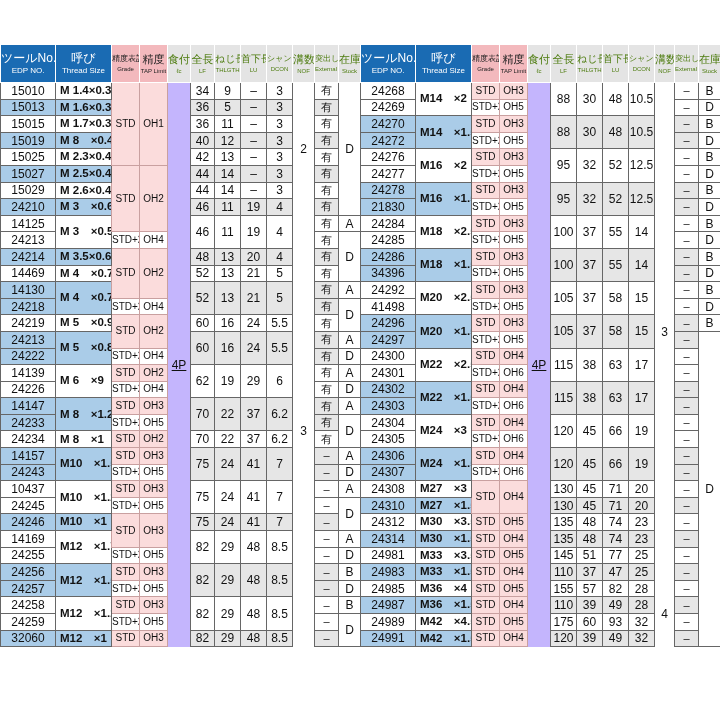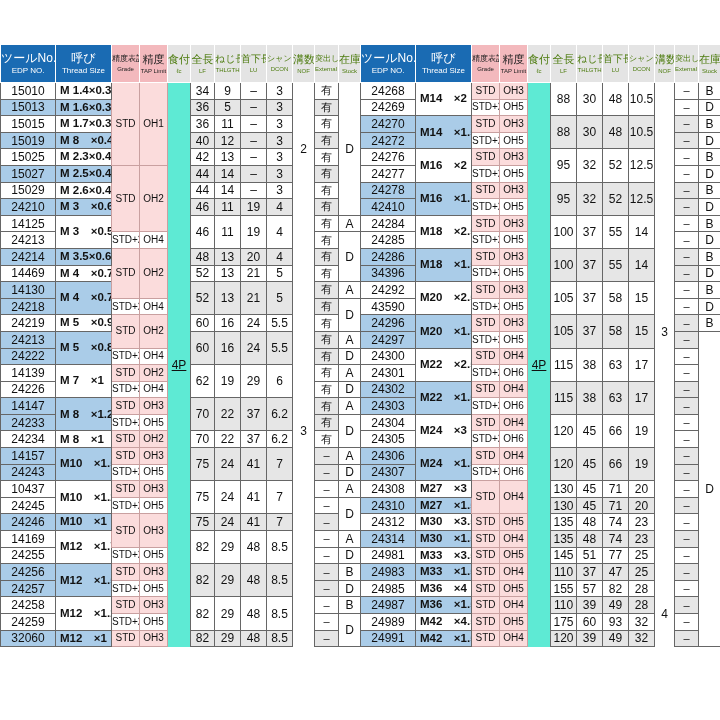--- a/index.html
+++ b/index.html
@@ -16,21 +16,21 @@
   th .jp{display:block;font-size:12px;}
   th .en{display:block;font-size:8px;margin-top:3px;}
   th.small .jp{font-size:8px;}
   th.small .en{font-size:6px;}
   td{height:15.6px;border:1px solid #666;}
   td.edp{font-size:12px;}
   td.ts{font-weight:bold;text-align:left;padding-left:4px;font-size:11.5px;}
   td.hl{background:#aacce8;}
   td.g{background:#fbdcdc;border-color:#c9a0a0;font-size:10px;}
   td.gw{background:#fff;border-color:#c9a0a0;font-size:10px;}
-  td.feed{border:none;background:#5eead4;text-decoration:underline;}
+  td.feed{border:none;background:#c4b5fd;text-decoration:underline;}
   td.dim{font-size:12px;}
   td.dg{background:#e6e6e6;}
   td.nof{border-top:none;border-bottom:none;border-left:1px solid #666;border-right:1px solid #666;background:#fff;}
   td.ext{font-size:11px;}
   td.stk{font-size:12px;}
 </style>
 </head>
 <body>
 
 <div class="tbl left">
@@ -259,21 +259,21 @@
         </tr>
         <tr>
           <td class="edp hl">24222</td>
           <td class="gw">STD+2</td>
           <td class="gw">OH4</td>
           <td class="ext dg">有</td>
           <td class="stk">D</td>
         </tr>
         <tr>
           <td class="edp">14139</td>
-          <td class="ts" rowspan="2">M 7　×1</td>
+          <td class="ts" rowspan="2">M 6　×9</td>
           <td class="g">STD</td>
           <td class="g">OH2</td>
           <td class="dim" rowspan="2">62</td>
           <td class="dim" rowspan="2">19</td>
           <td class="dim" rowspan="2">29</td>
           <td class="dim" rowspan="2">6</td>
           <td class="ext">有</td>
           <td class="stk">A</td>
         </tr>
         <tr>
@@ -566,21 +566,21 @@
           <td class="g">STD</td>
           <td class="g">OH3</td>
           <td class="dim dg" rowspan="2">95</td>
           <td class="dim dg" rowspan="2">32</td>
           <td class="dim dg" rowspan="2">52</td>
           <td class="dim dg" rowspan="2">12.5</td>
           <td class="ext dg">–</td>
           <td class="stk">B</td>
         </tr>
         <tr>
-          <td class="edp hl">42410</td>
+          <td class="edp hl">21830</td>
           <td class="gw">STD+2</td>
           <td class="gw">OH5</td>
           <td class="ext dg">–</td>
           <td class="stk">D</td>
         </tr>
         <tr>
           <td class="edp">24284</td>
           <td class="ts" rowspan="2">M18　×2.5</td>
           <td class="g">STD</td>
           <td class="g">OH3</td>
@@ -623,21 +623,21 @@
           <td class="g">STD</td>
           <td class="g">OH3</td>
           <td class="dim" rowspan="2">105</td>
           <td class="dim" rowspan="2">37</td>
           <td class="dim" rowspan="2">58</td>
           <td class="dim" rowspan="2">15</td>
           <td class="ext">–</td>
           <td class="stk">B</td>
         </tr>
         <tr>
-          <td class="edp">43590</td>
+          <td class="edp">41498</td>
           <td class="gw">STD+2</td>
           <td class="gw">OH5</td>
           <td class="ext">–</td>
           <td class="stk">D</td>
         </tr>
         <tr>
           <td class="edp hl">24296</td>
           <td class="ts hl" rowspan="2">M20　×1.5</td>
           <td class="g">STD</td>
           <td class="g">OH3</td>

